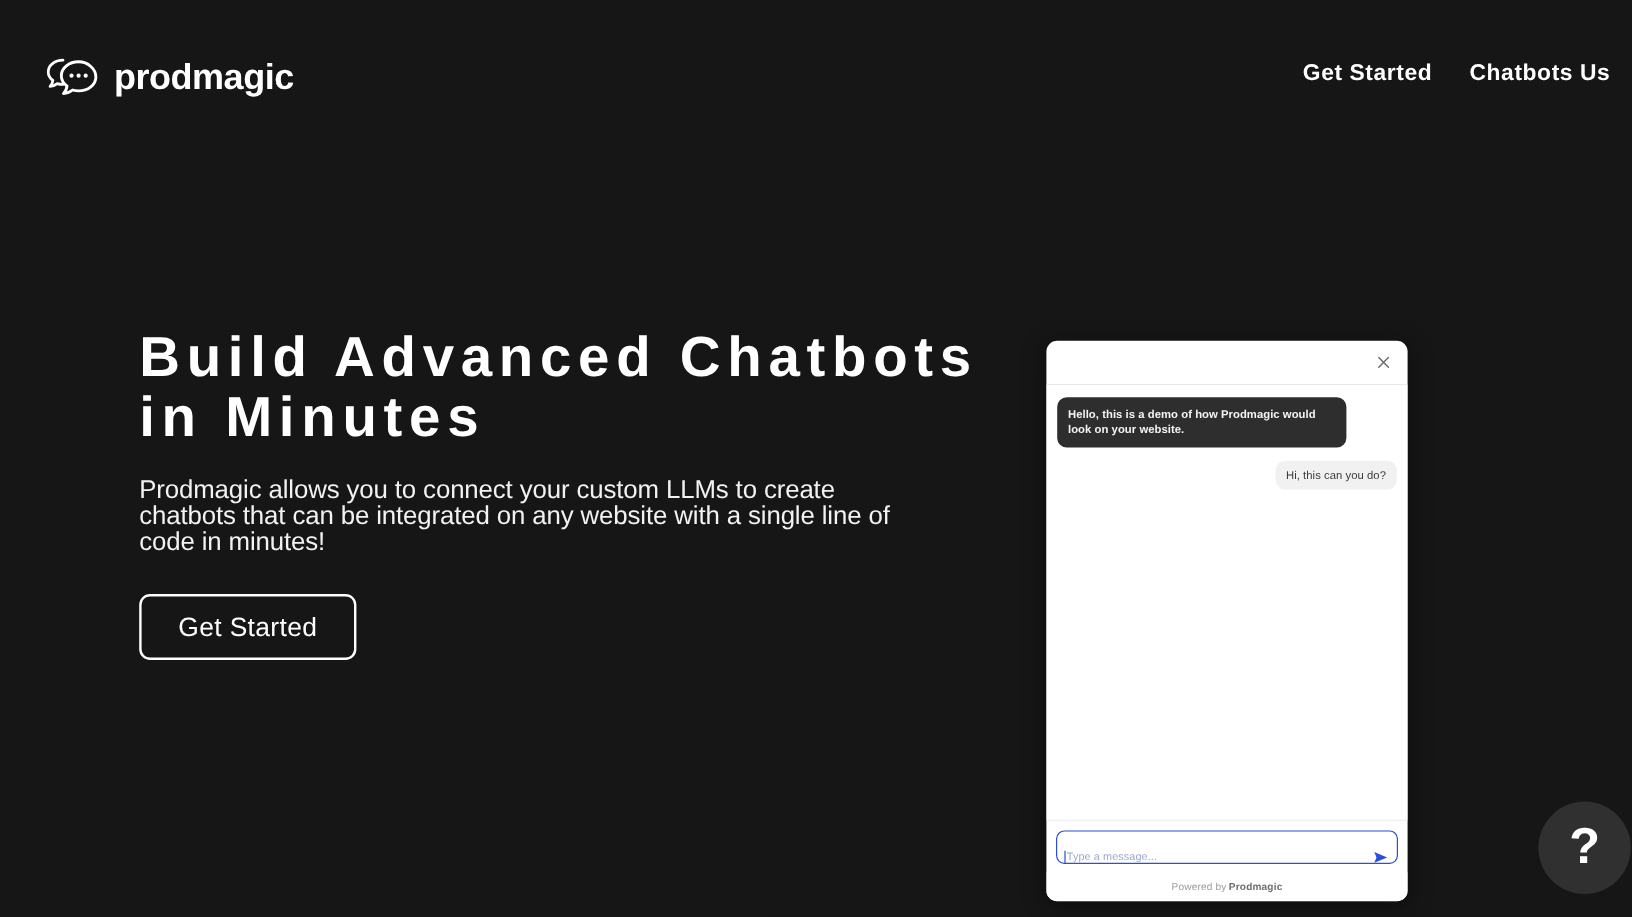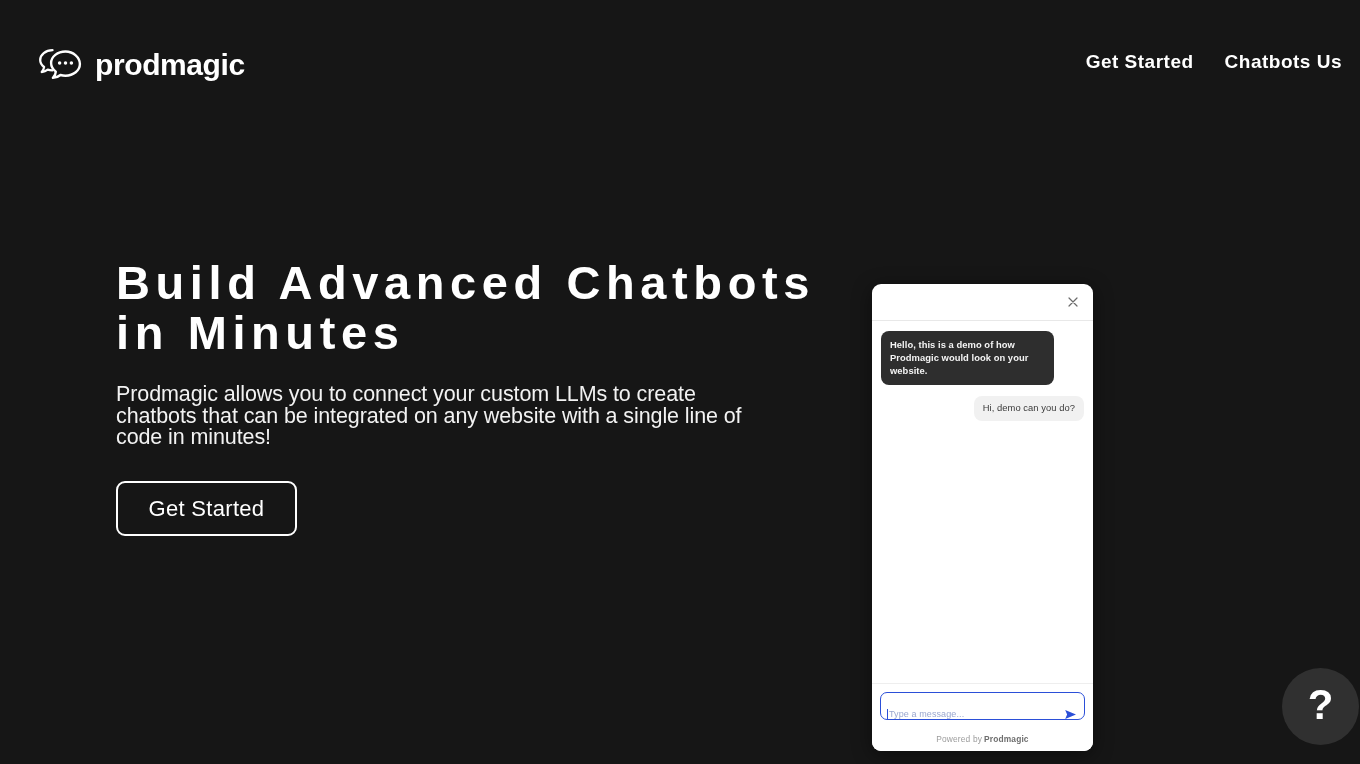--- a/index.html
+++ b/index.html
@@ -59,21 +59,21 @@
     color: #ffffff;
     letter-spacing: 0.5px;
     text-decoration: none;
     white-space: nowrap;
   }
 
   
   .hero {
     position: absolute;
     left: 116px;
-    top: 258px;
+    top: 272px;
     width: 700px;
   }
 
   .hero-title {
     font-size: 47px;
     font-weight: bold;
     line-height: 1.06;
     letter-spacing: 5.6px;
     color: #ffffff;
     white-space: pre-line;
@@ -104,21 +104,21 @@
     font-family: "Liberation Sans", sans-serif;
     letter-spacing: 0.3px;
     cursor: pointer;
   }
 
   
   .chat-widget {
     position: absolute;
     left: 872px;
     top: 284px;
-    width: 221px;
+    width: 301px;
     height: 467px;
     background: #ffffff;
     border-radius: 9px;
     box-shadow: 0 4px 20px rgba(0,0,0,0.45);
     display: flex;
     flex-direction: column;
     overflow: hidden;
   }
 
   .chat-header {
@@ -302,21 +302,21 @@
         <path d="M1 1 L9 9 M9 1 L1 9" stroke="#6b6b6b" stroke-width="1.2" stroke-linecap="round"></path>
       </svg>
     </button>
   </div>
 
   <div class="chat-body">
     <div class="msg-row bot">
       <div class="bubble bot">Hello, this is a demo of how Prodmagic would look on your website.</div>
     </div>
     <div class="msg-row user">
-      <div class="bubble user">Hi, demo can you do?</div>
+      <div class="bubble user">Hi, this can you do?</div>
     </div>
   </div>
 
   <div class="chat-input-wrap">
     <div class="chat-input-box">
       <span class="caret"></span>
       <span class="chat-placeholder">Type a message...</span>
       <button class="send-btn">
         <svg width="13" height="13" viewBox="0 0 13 13" aria-hidden="true">
           <path d="M1.2 2.0 L12.0 6.5 L1.2 11.0 L3.1 6.5 Z" fill="#2b4fd8"></path>

